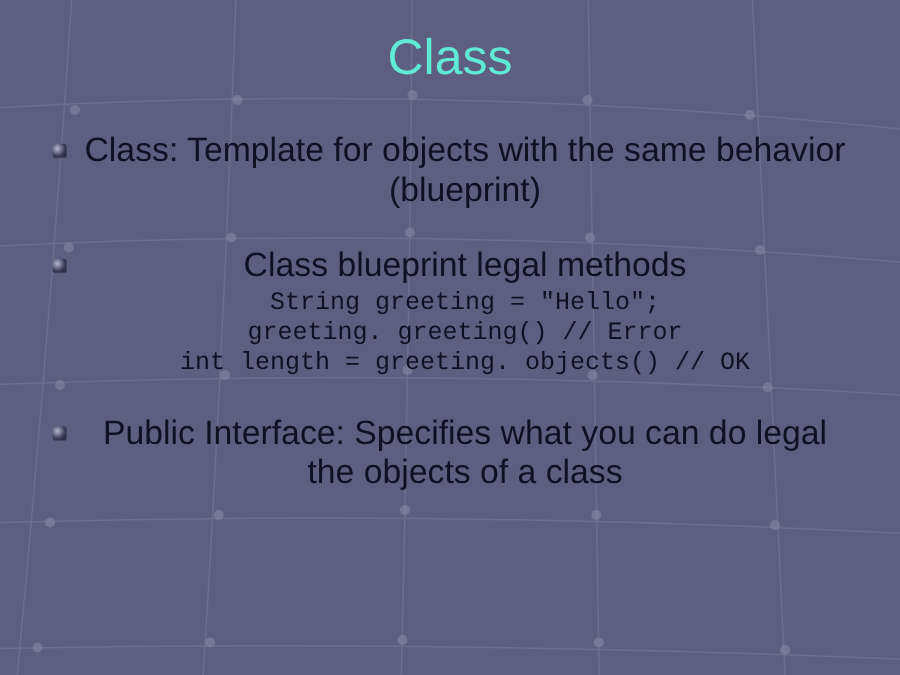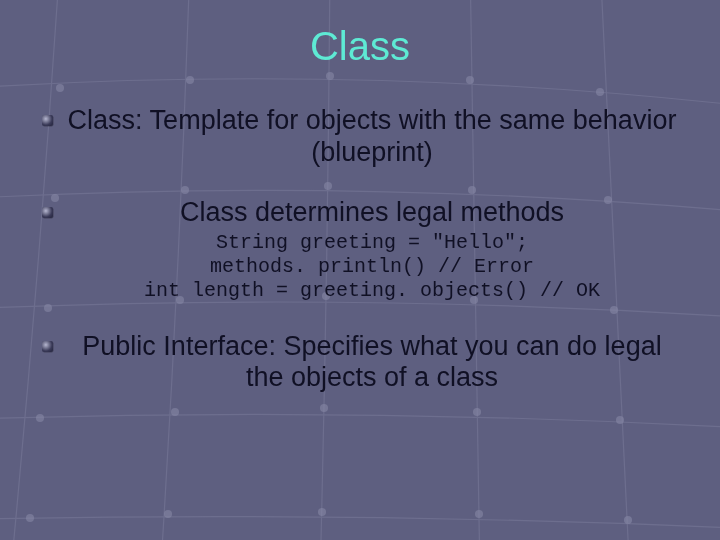--- a/index.html
+++ b/index.html
@@ -110,22 +110,22 @@
   </g>
 </svg>
 
 <div class="content">
   <h1 class="title">Class</h1>
   <ul class="bullets">
     <li>
       <span>Class: Template for objects with the same behavior (blueprint)</span>
     </li>
     <li class="spacer-top">
-      <span>Class determines legal methods</span>
+      <span>Class blueprint legal methods</span>
       <div class="code"><span>String greeting = "Hello";</span>
-<span>methods. println() // Error</span>
+<span>greeting. greeting() // Error</span>
 <span>int length = greeting. objects() // OK</span></div>
     </li>
     <li class="spacer-top">
       <span>Public Interface: Specifies what you can do legal the objects of a class</span>
     </li>
   </ul>
 </div>
 
 </body></html>

